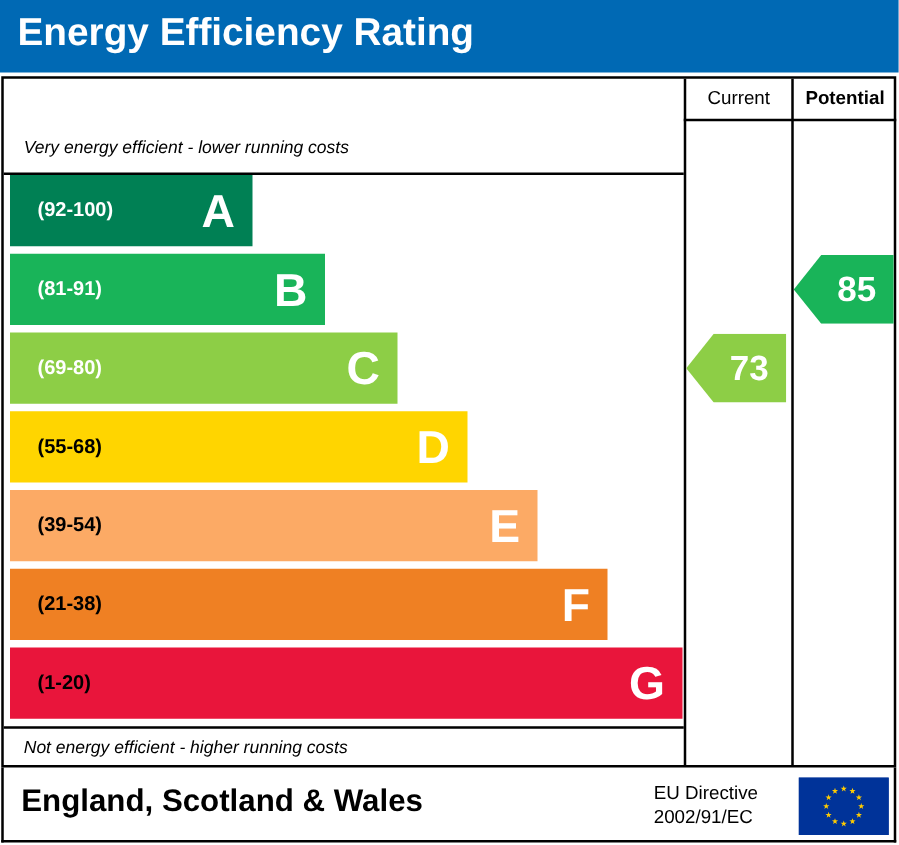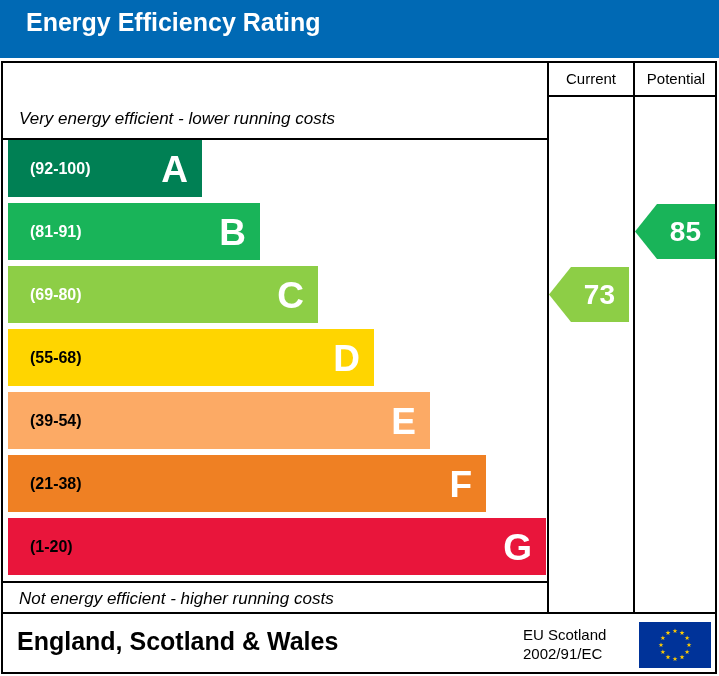--- a/index.html
+++ b/index.html
@@ -23,23 +23,23 @@
     position: absolute;
     left: 0;
     top: 0;
     width: 719px;
     height: 58px;
     background: #0069b4;
     box-sizing: border-box;
   }
   .header-title {
     position: absolute;
-    left: 26px;
+    left: 14px;
     top: 8px;
-    font-size: 25px;
+    font-size: 31px;
     font-weight: bold;
     color: #ffffff;
     letter-spacing: 0px;
     white-space: nowrap;
   }
 
   
   .frame {
     position: absolute;
     left: 1px;
@@ -72,28 +72,28 @@
 
   .col-head {
     position: absolute;
     top: 7px;
     font-size: 15px;
     color: #000000;
     text-align: center;
     font-weight: normal;
   }
   .col-head.current { left: 546px; width: 84px; }
-  .col-head.potential { left: 632px; width: 82px; }
+  .col-head.potential { left: 632px; width: 82px; font-weight: bold; }
 
   
   .caption {
     position: absolute;
     left: 16px;
     font-style: italic;
-    font-size: 17px;
+    font-size: 14px;
     color: #000000;
     white-space: nowrap;
   }
   .caption.top { top: 46px; }
   .caption.bottom { top: 526px; }
 
   .cap-sep {
     position: absolute;
     left: 0;
     width: 544px;
@@ -257,21 +257,21 @@
         </div>
       </div>
 
     <div class="cap-sep bottom"></div>
     <div class="caption bottom">Not energy efficient - higher running costs</div>
   </div>
 
   <div class="footer">
     <div class="footer-title">England, Scotland &amp; Wales</div>
     <div class="eu-text">
-      <div>EU Scotland</div>
+      <div>EU Directive</div>
       <div>2002/91/EC</div>
     </div>
     <div class="eu-flag">
       <svg width="72" height="46" viewBox="0 0 72 46" xmlns="http://www.w3.org/2000/svg">
         <rect x="0" y="0" width="72" height="46" fill="#003399"></rect>
         <g id="stars" fill="#ffcc00">
             <polygon points="36,6.4 36.61129666238417,8.158622325850054 38.4727469423674,8.196555814625137 36.98909877694696,9.321377674149945 37.52824165596043,11.103444185374864 36,10.04 34.47175834403957,11.103444185374864 35.01090122305304,9.321377674149945 33.5272530576326,8.196555814625137 35.38870333761583,8.158622325850054" fill="#ffcc00"></polygon>
             <polygon points="43,8.275644347017858 43.61129666238417,10.034266672867911 45.4727469423674,10.072200161642995 43.98909877694696,11.197022021167802 44.52824165596043,12.979088532392721 43,11.915644347017857 41.47175834403957,12.979088532392721 42.01090122305304,11.197022021167802 40.5272530576326,10.072200161642995 42.38870333761583,10.034266672867911" fill="#ffcc00"></polygon>
             <polygon points="48.12435565298214,13.4 48.73565231536631,15.158622325850054 50.59710259534954,15.196555814625137 49.1134544299291,16.321377674149947 49.65259730894257,18.10344418537486 48.12435565298214,17.04 46.59611399702171,18.10344418537486 47.13525687603518,16.321377674149947 45.65160871061474,15.196555814625137 47.51305899059797,15.158622325850054" fill="#ffcc00"></polygon>
             <polygon points="50,20.4 50.61129666238417,22.158622325850054 52.4727469423674,22.196555814625135 50.98909877694696,23.321377674149947 51.52824165596043,25.10344418537486 50,24.04 48.47175834403957,25.10344418537486 49.01090122305304,23.321377674149947 47.5272530576326,22.196555814625135 49.38870333761583,22.158622325850054" fill="#ffcc00"></polygon>

